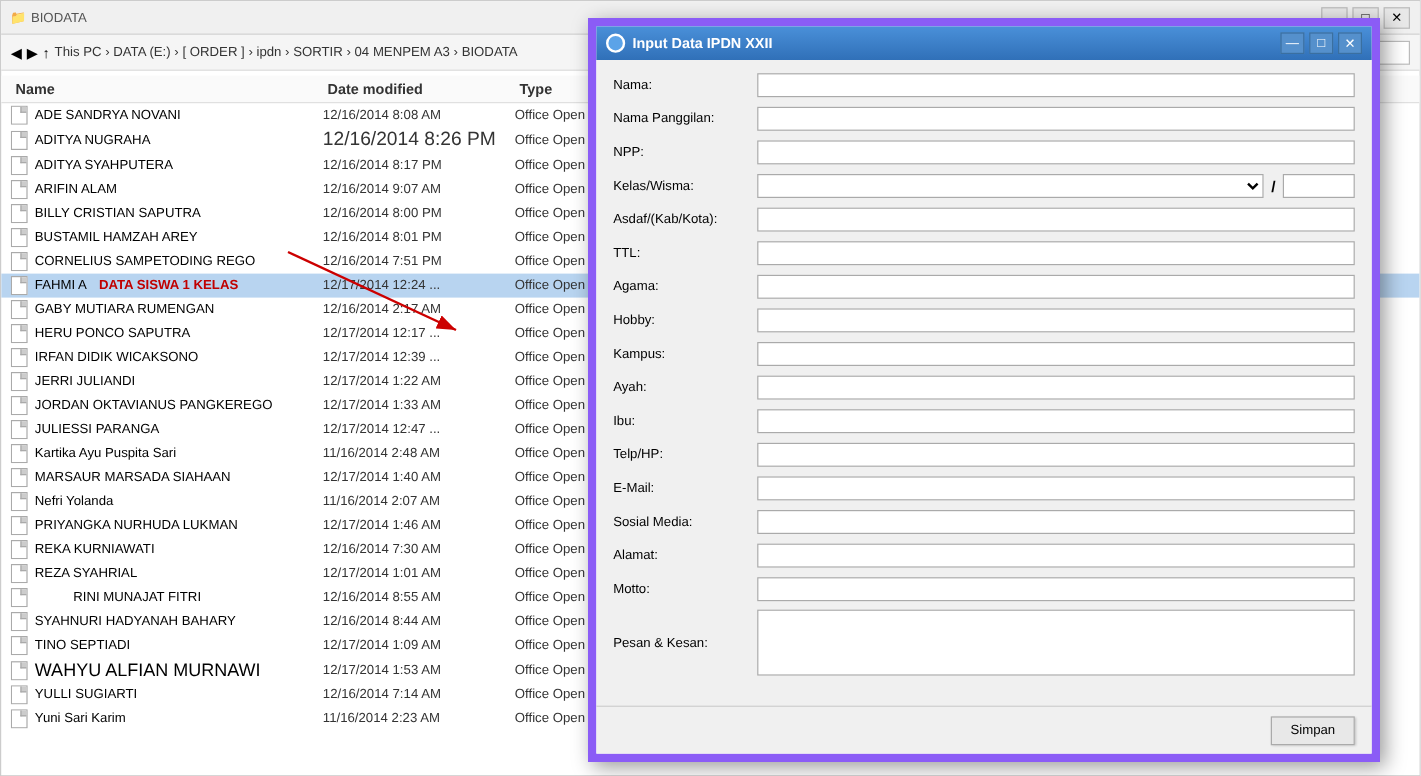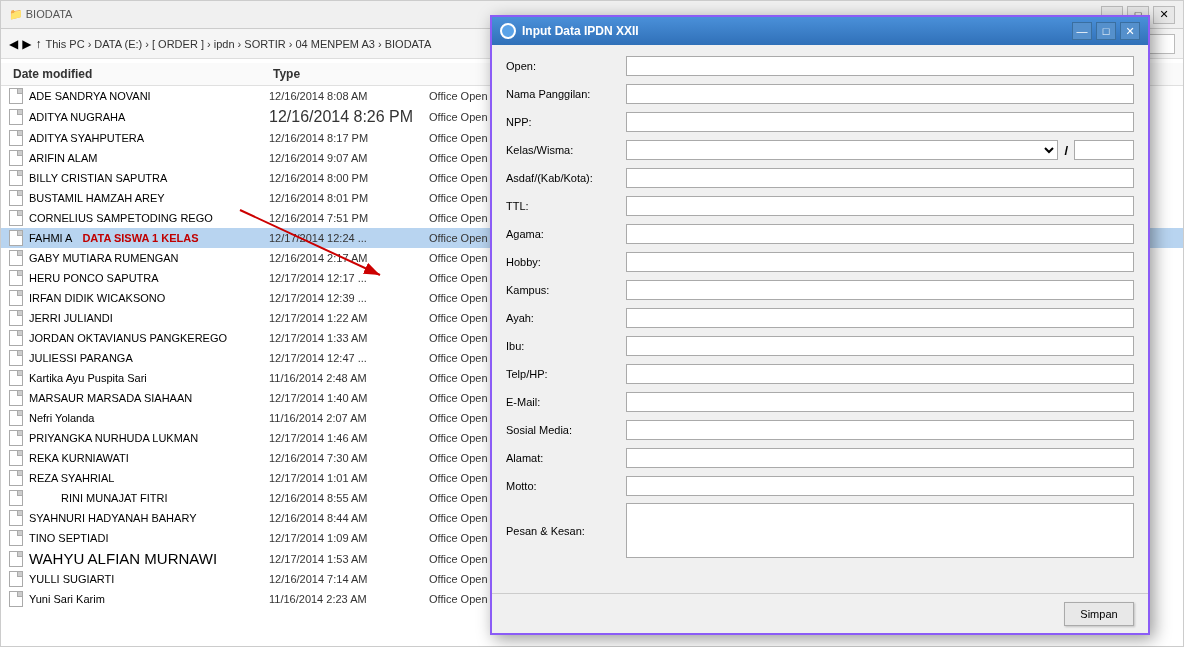--- a/index.html
+++ b/index.html
@@ -114,21 +114,21 @@
     }
 
     
     .dialog-window {
       position: absolute;
       top: 15px;
       left: 490px;
       width: 660px;
       height: 620px;
       background: #fff;
-      border: 2px solid #8b5cf6;
+      border: 7px solid #8b5cf6;
       box-shadow: 4px 4px 16px rgba(0,0,0,0.4);
       display: flex;
       flex-direction: column;
     }
 
     .dialog-titlebar {
       background: linear-gradient(to bottom, #4a90d9, #3070b8);
       height: 28px;
       display: flex;
       align-items: center;
@@ -322,20 +322,21 @@
     <button style="background:none;border:none;cursor:pointer;font-size:12px;">▶</button>
     <button style="background:none;border:none;cursor:pointer;font-size:12px;">↑</button>
     <span class="breadcrumb-path">This PC › DATA (E:) › [ ORDER ] › ipdn › SORTIR › 04 MENPEM A3 › BIODATA</span>
     <div class="search-box">
       <input type="text" class="search-input" placeholder="Search BIODATA" style="">
     </div>
   </div>
 
   <div class="file-list">
     <div class="file-list-header">
+      <span>Name</span>
       <span>Date modified</span>
       <span>Type</span>
     </div>
     <div id="file-rows-container">
         <div class="file-row">
           <div class="file-name">
             <div class="file-doc-icon"></div>
             <span style="font-size: 11px;">ADE SANDRYA NOVANI</span>
           </div>
           <div style="font-size: 11px; color: rgb(51, 51, 51);">12/16/2014 8:08 AM</div>
@@ -556,21 +557,21 @@
     <div class="dialog-title-controls">
       <button class="title-btn">—</button>
       <button class="title-btn">□</button>
       <button class="title-btn">✕</button>
     </div>
   </div>
 
   <div class="dialog-body">
     <div id="form-rows-container">
         <div class="form-row">
-          <div class="form-label">Open:</div>
+          <div class="form-label">Nama:</div>
           <input type="text" class="form-input" style="">
         </div>
         <div class="form-row">
           <div class="form-label">Nama Panggilan:</div>
           <input type="text" class="form-input" style="">
         </div>
         <div class="form-row">
           <div class="form-label">NPP:</div>
           <input type="text" class="form-input" style="">
         </div>

